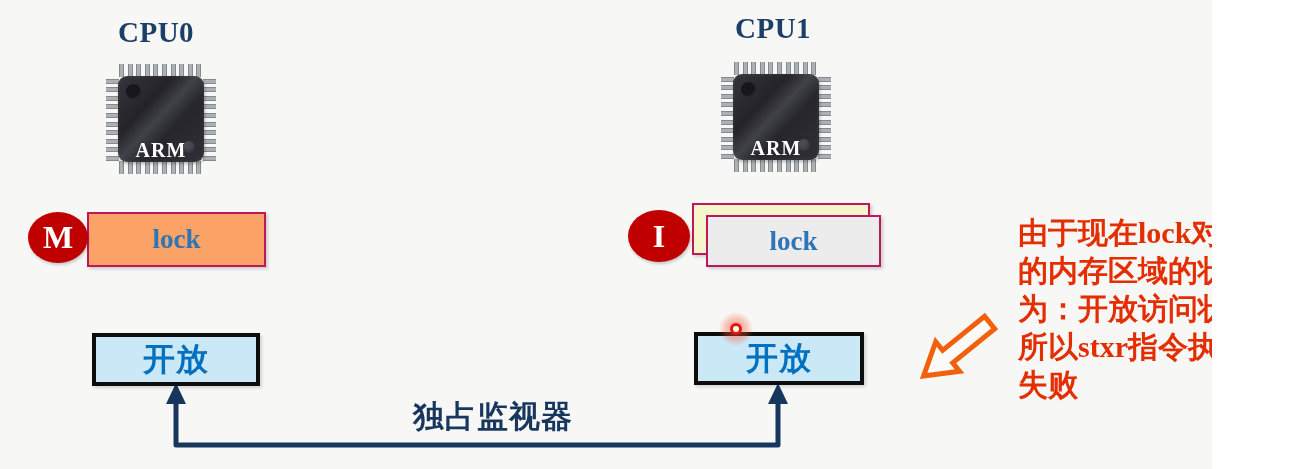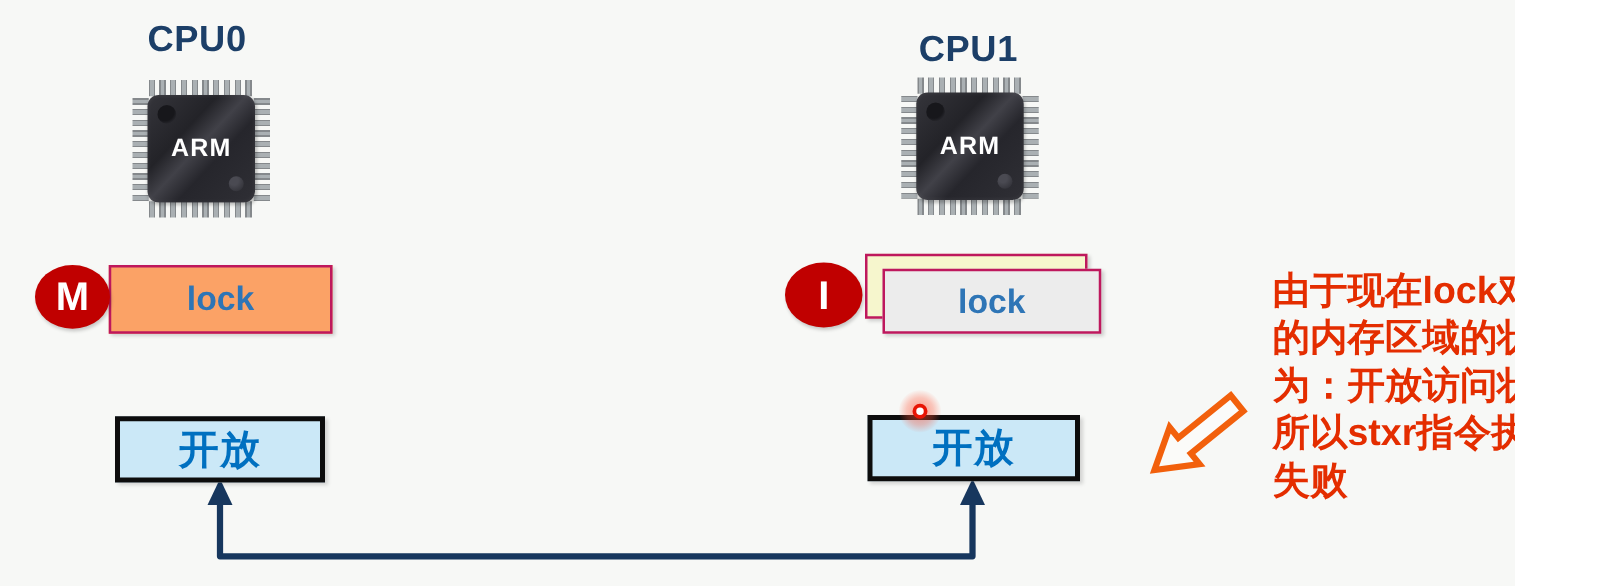--- a/index.html
+++ b/index.html
@@ -1,38 +1,38 @@
 <!DOCTYPE html>
 <html><head>
 <meta charset="utf-8">
 <style>
   html,body{margin:0;padding:0;}
   body{font-family:"Liberation Sans","DejaVu Sans",sans-serif;}
-  .stage{position:relative;width:1212px;height:469px;background:#f7f8f6;overflow:hidden;}
+  .stage{position:relative;width:1212px;height:469px;background:#f7f8f6;overflow:hidden;font-family:Liberation Serif, serif;}
 
   .abs{position:absolute;}
 
   
   .cpu-title{font-size:29px;font-weight:600;color:#1c3f68;letter-spacing:0.5px;}
 
   
   .chip{width:110px;height:110px;}
   .pins{position:absolute;}
   .pins-h{left:13px;right:13px;height:13px;
     background:repeating-linear-gradient(90deg,#85898c 0 1px,#aab0b3 1px 4px,#85898c 4px 5px,transparent 5px 8.6px);}
   .pins-top{top:0;}
   .pins-bottom{bottom:0;}
   .pins-v{top:13px;bottom:13px;width:13px;
     background:repeating-linear-gradient(0deg,#85898c 0 1px,#aab0b3 1px 4px,#85898c 4px 5px,transparent 5px 8.6px);}
   .pins-left{left:0;}
   .pins-right{right:0;}
   .chip-body{position:absolute;left:12px;top:12px;right:12px;bottom:12px;border-radius:9px;
     background:linear-gradient(133deg,#35353b 0%,#232328 34%,#414148 48%,#26262c 62%,#2f2f35 100%);
     box-shadow:inset 0 0 4px rgba(255,255,255,0.08), 1px 2px 3px rgba(0,0,0,0.25);
-    display:flex;align-items:center;justify-content:center;}
+    display:flex;align-items:flex-end;justify-content:center;}
   .chip-label{color:#fff;font-weight:bold;font-size:20px;letter-spacing:1px;}
   .chip-dimple{position:absolute;left:8px;top:8px;width:15px;height:15px;border-radius:50%;
     background:radial-gradient(circle at 40% 35%,#17171b 55%,#3a3a41 100%);}
   .chip-dot{position:absolute;right:9px;bottom:9px;width:12px;height:12px;border-radius:50%;
     background:radial-gradient(circle at 35% 30%,#4a4a52 30%,#2a2a30 100%);}
 
   
   .state-badge{border-radius:50%;background:#c00000;color:#ffffff;font-weight:bold;font-size:32px;
     display:flex;align-items:center;justify-content:center;box-shadow:1px 2px 3px rgba(0,0,0,0.2);z-index:5;}
 
@@ -86,21 +86,21 @@
       <span class="chip-label">ARM</span>
       <div class="chip-dot"></div>
     </div>
   </div>
 
   <div class="abs card card-orange" style="left:87px;top:212px;width:175px;height:51px;">
     <span class="lock-label">lock</span>
   </div>
   <div class="abs state-badge" style="left:28px;top:212px;width:60px;height:51px;">M</div>
 
-  <div class="abs cpu-title" style="left:735px;top:24px;">CPU1</div>
+  <div class="abs cpu-title" style="left:735px;top:12px;">CPU1</div>
   <div class="abs chip" style="left:721px;top:62px;">
     <div class="pins pins-h pins-top"></div>
     <div class="pins pins-h pins-bottom"></div>
     <div class="pins pins-v pins-left"></div>
     <div class="pins pins-v pins-right"></div>
     <div class="chip-body">
       <div class="chip-dimple"></div>
       <span class="chip-label">ARM</span>
       <div class="chip-dot"></div>
     </div>
@@ -116,20 +116,21 @@
     <span class="state-box-label">开放</span>
   </div>
   <div class="abs state-box" style="left:694px;top:332px;width:162px;height:45px;">
     <span class="state-box-label">开放</span>
   </div>
 
   <div class="abs laser-glow" style="left:719px;top:312px;">
     <div class="laser-ring"></div>
   </div>
 
+  <div class="abs monitor-label" style="left:413px;top:396px;">独占监视器</div>
 
   <div class="abs annotation" style="left:1018px;top:214px;width:282px;">由于现在lock对应
 的内存区域的状态
 为：开放访问状态，
 所以stxr指令执行
 失败</div>
 
 </div>
 
 </body></html>

